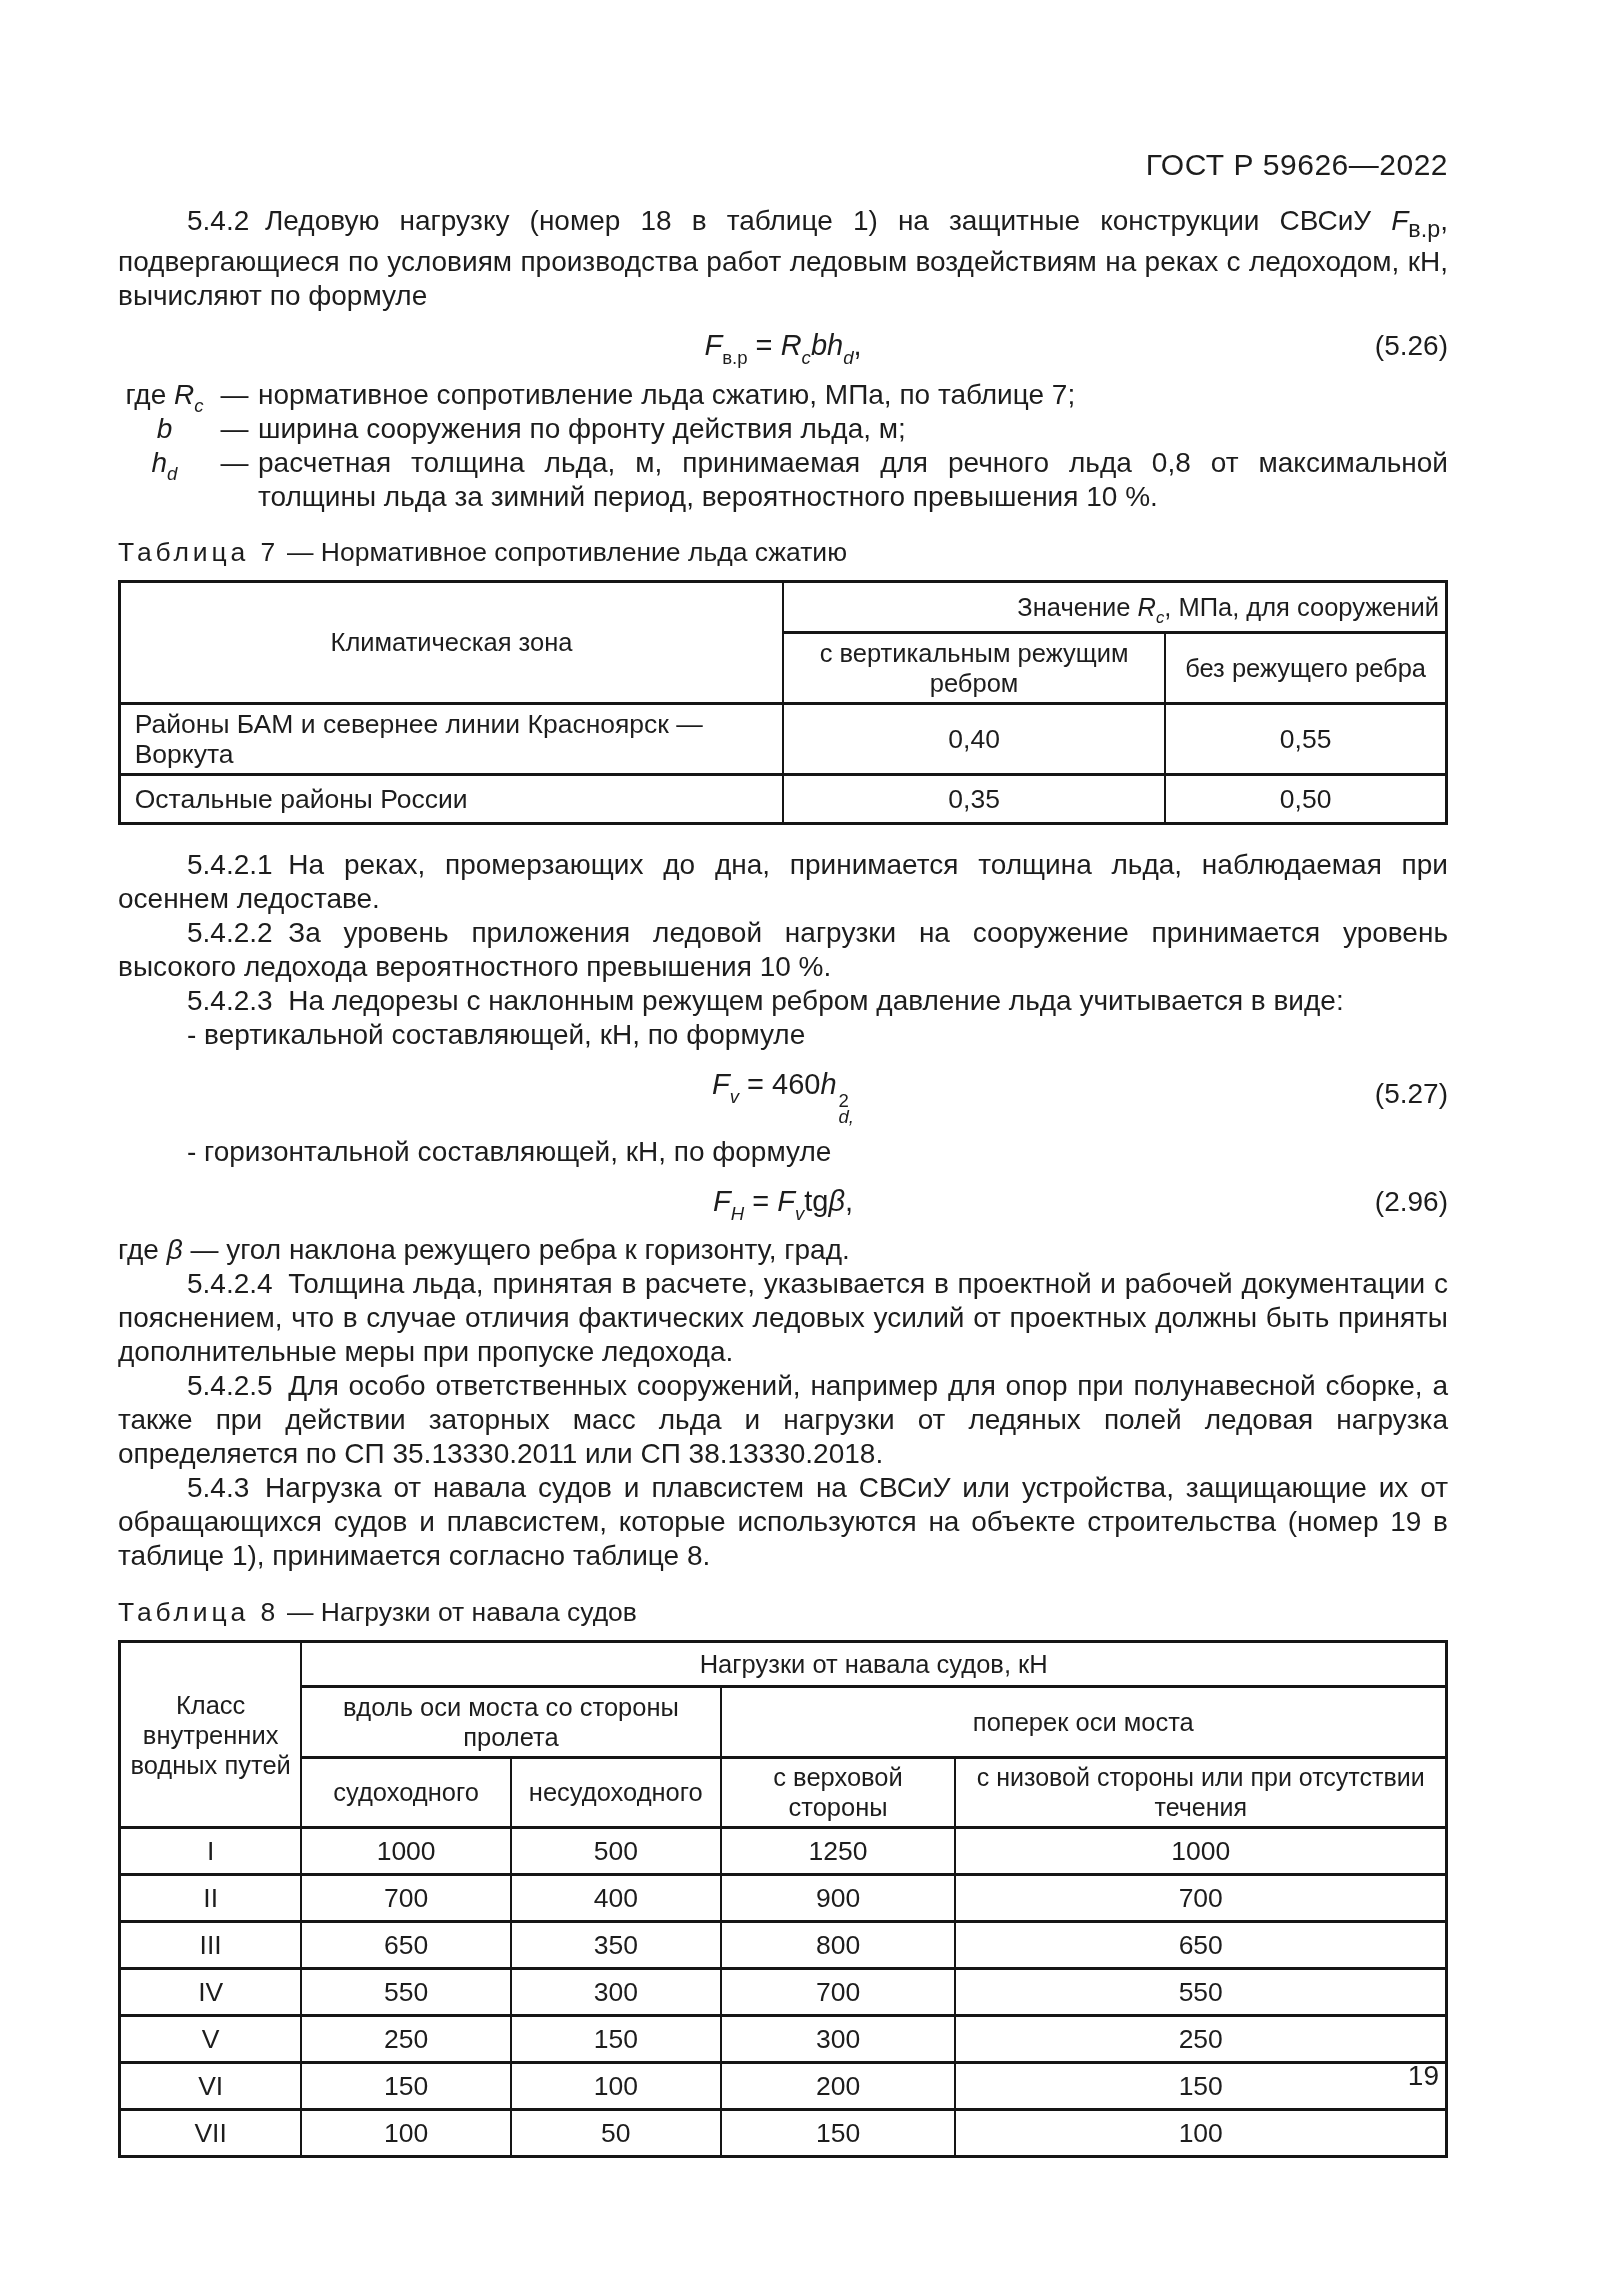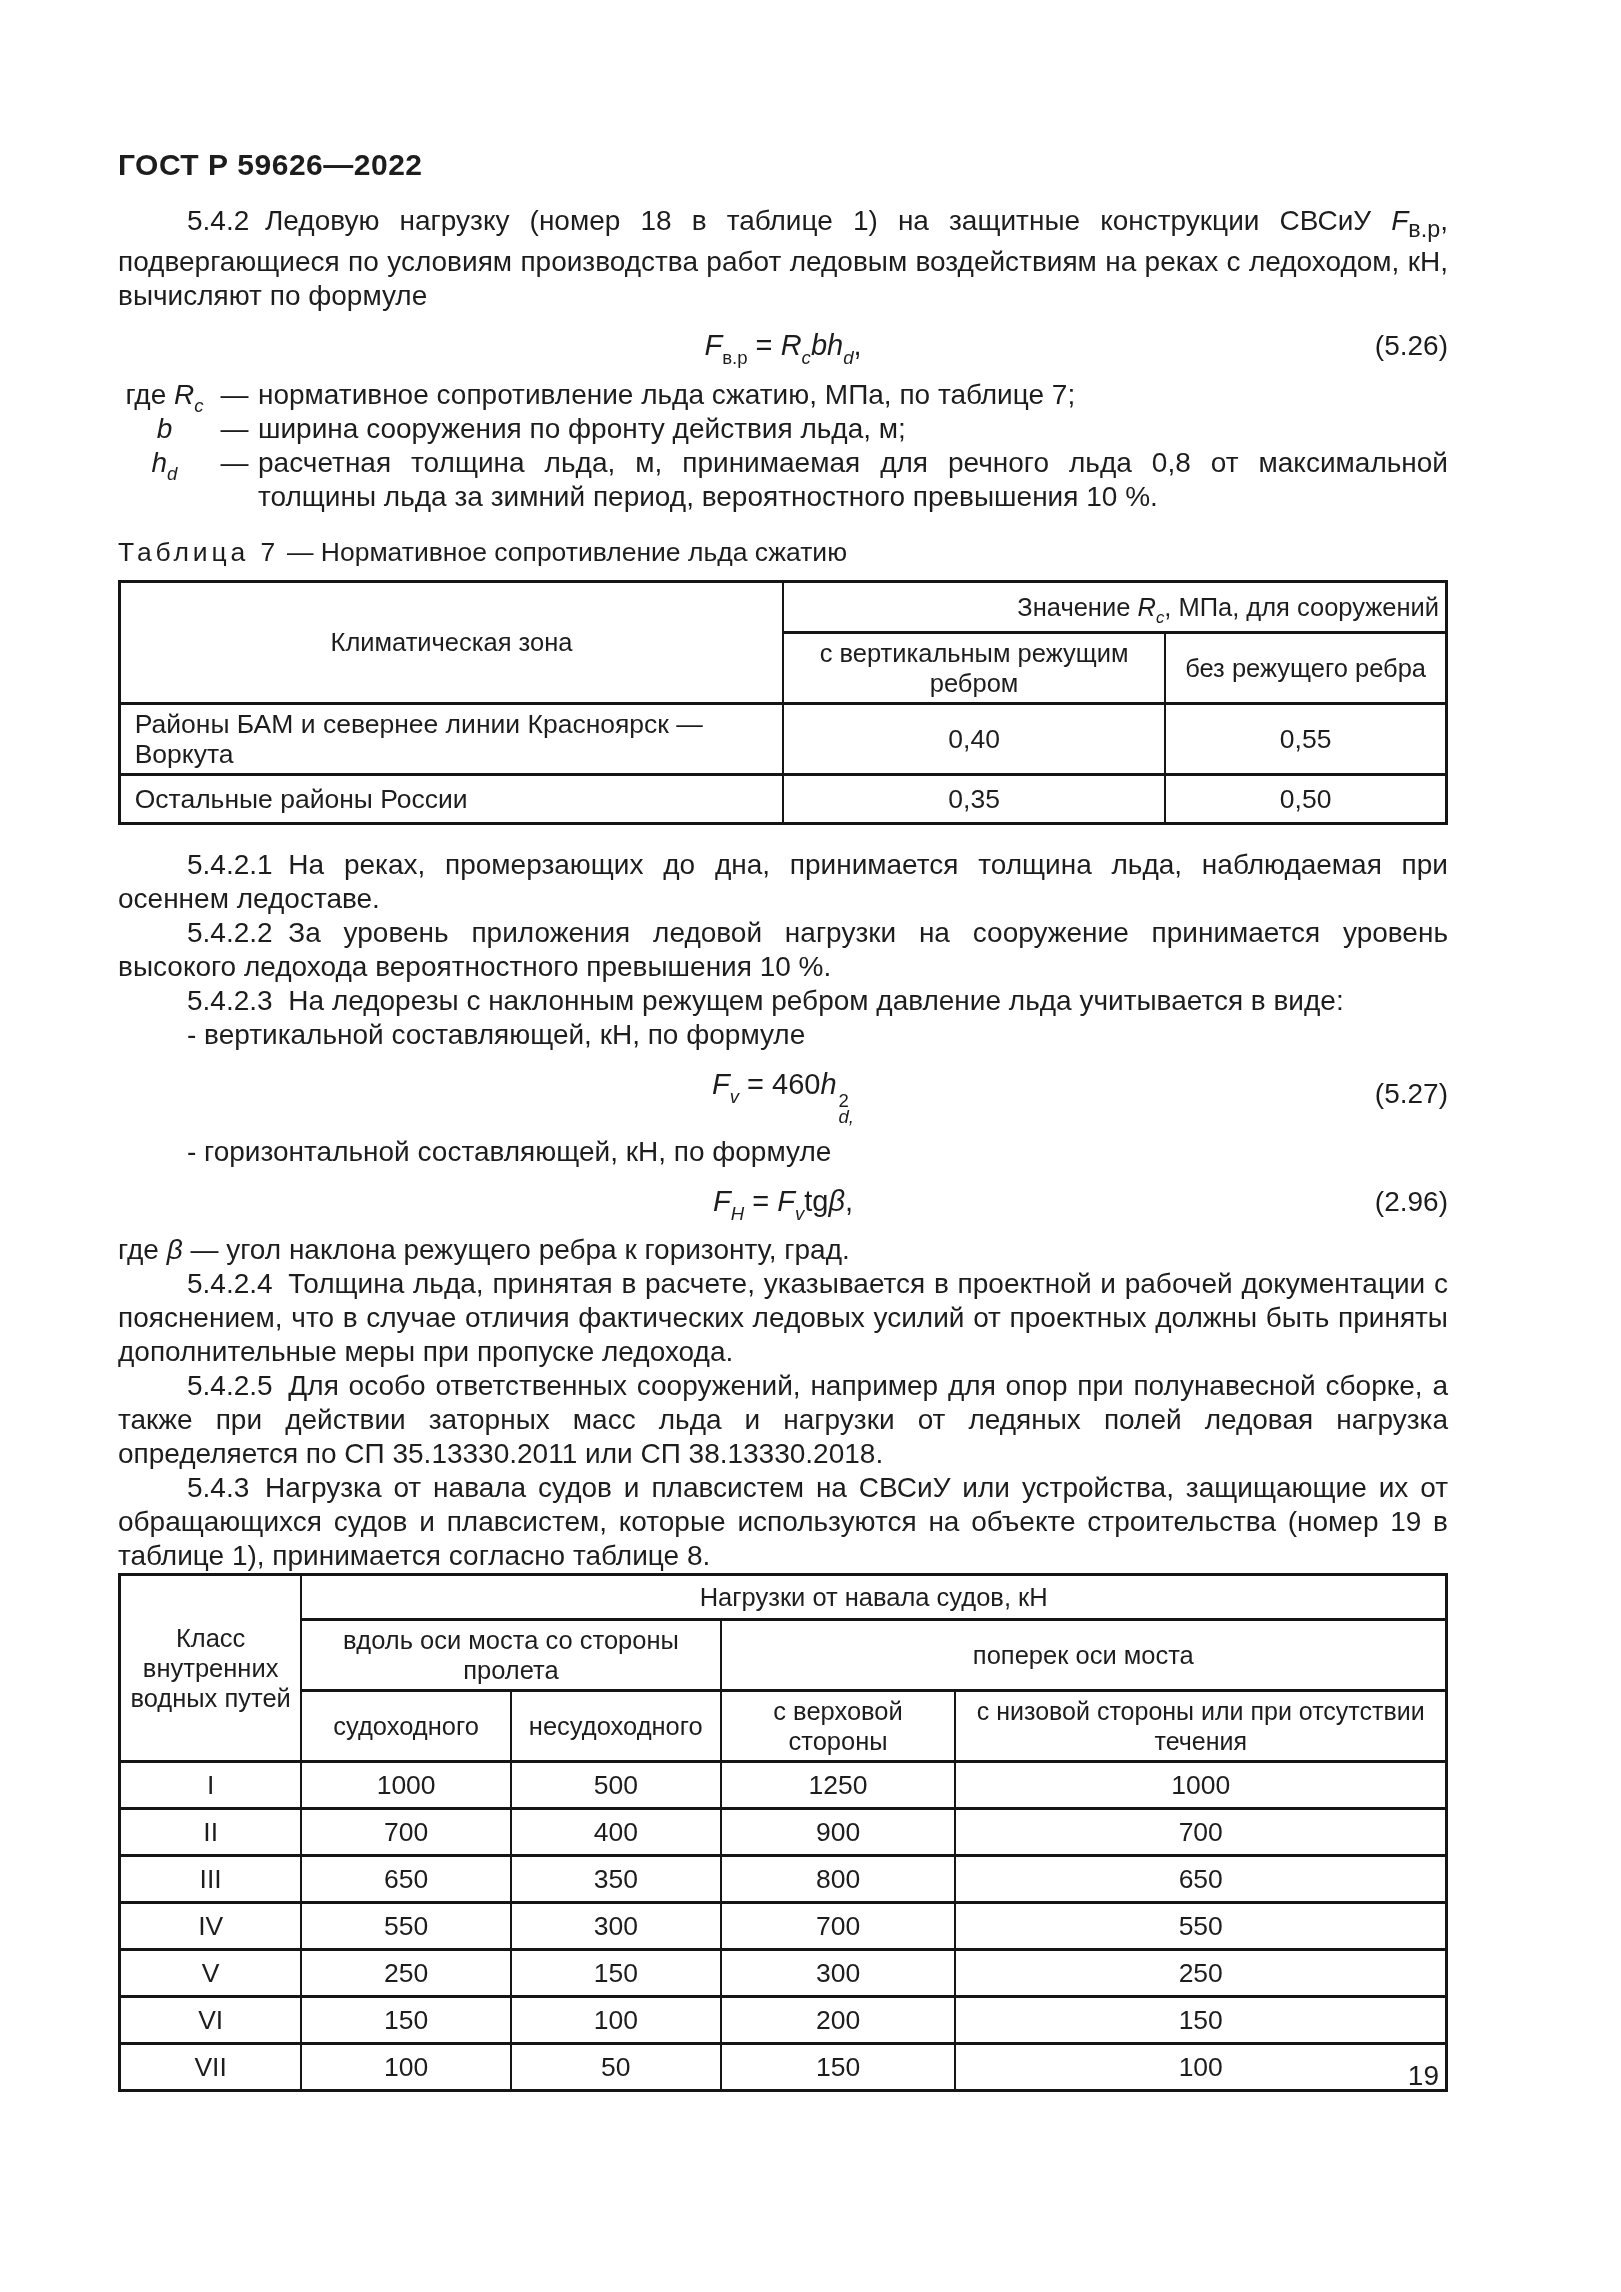--- a/index.html
+++ b/index.html
@@ -8,21 +8,22 @@
     width:1621px; height:2293px;
     margin:0 auto;
     background:#ffffff;
     font-family:"Liberation Sans", sans-serif;
     color:#1d1d1d;
     box-sizing:border-box;
     padding:147px 173px 0 118px;
     overflow:hidden;
   }
   .doc-header {
-    font-weight:bold;
+    text-align:right;
+    font-weight:normal;
     font-size:30px;
     line-height:35px;
     letter-spacing:0.5px;
   }
   .para {
     margin:0;
     font-size:28px;
     line-height:34px;
     text-align:justify;
     text-indent:69px;
@@ -187,20 +188,21 @@
     <span><i>F</i><sub class="s-it">H</sub><span> = </span><i>F</i><sub class="s-it">v</sub><span>tg</span><i>β</i><span>,</span></span>
     <span class="formula-num">(2.96)</span>
   </div>
 
   <p class="para noindent"><span>где </span><i>β</i><span> — </span><span>угол наклона режущего ребра к горизонту, град.</span></p>
 
   <p class="para"><span class="pnum">5.4.2.4</span><span>Толщина льда, принятая в расчете, указывается в проектной и рабочей документации с пояснением, что в случае отличия фактических ледовых усилий от проектных должны быть приняты дополнительные меры при пропуске ледохода.</span></p>
   <p class="para"><span class="pnum">5.4.2.5</span><span>Для особо ответственных сооружений, например для опор при полунавесной сборке, а также при действии заторных масс льда и нагрузки от ледяных полей ледовая нагрузка определяется по СП 35.13330.2011 или СП 38.13330.2018.</span></p>
   <p class="para"><span class="pnum">5.4.3</span><span>Нагрузка от навала судов и плавсистем на СВСиУ или устройства, защищающие их от обращающихся судов и плавсистем, которые используются на объекте строительства (номер 19 в таблице 1), принимается согласно таблице 8.</span></p>
 
+  <div class="tcap"><span class="cap-label">Таблица 8</span><span class="cap-rest">— Нагрузки от навала судов</span></div>
 
   <table class="gost t8">
     <colgroup>
         <col style="width:13.7%">
         <col style="width:15.8%">
         <col style="width:15.8%">
         <col style="width:17.7%">
         <col style="width:37%">
       </colgroup>
     <tbody>

